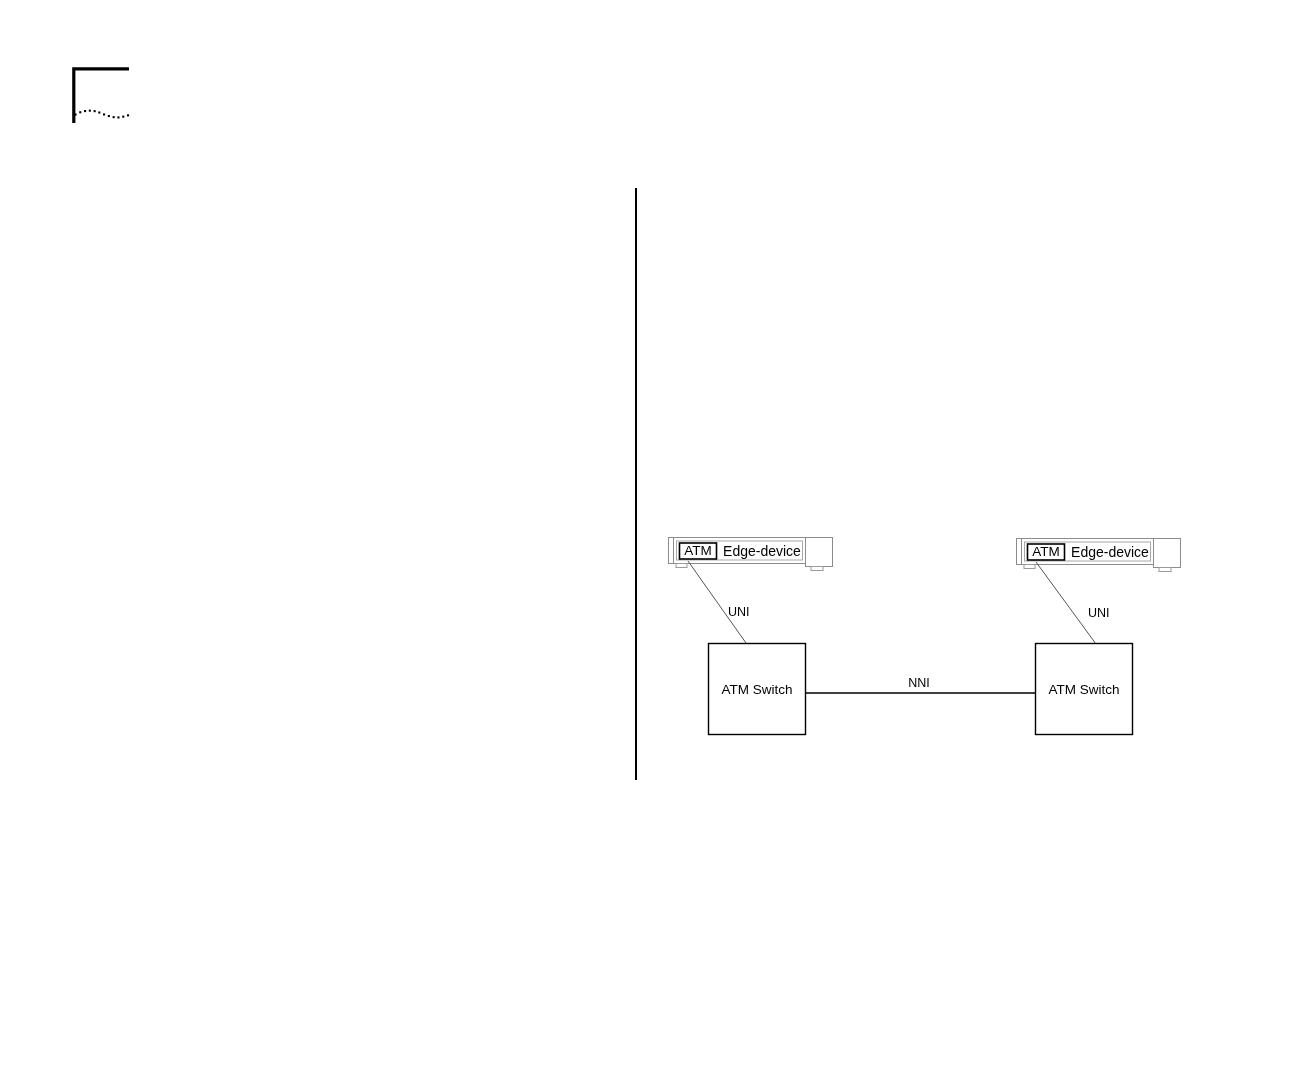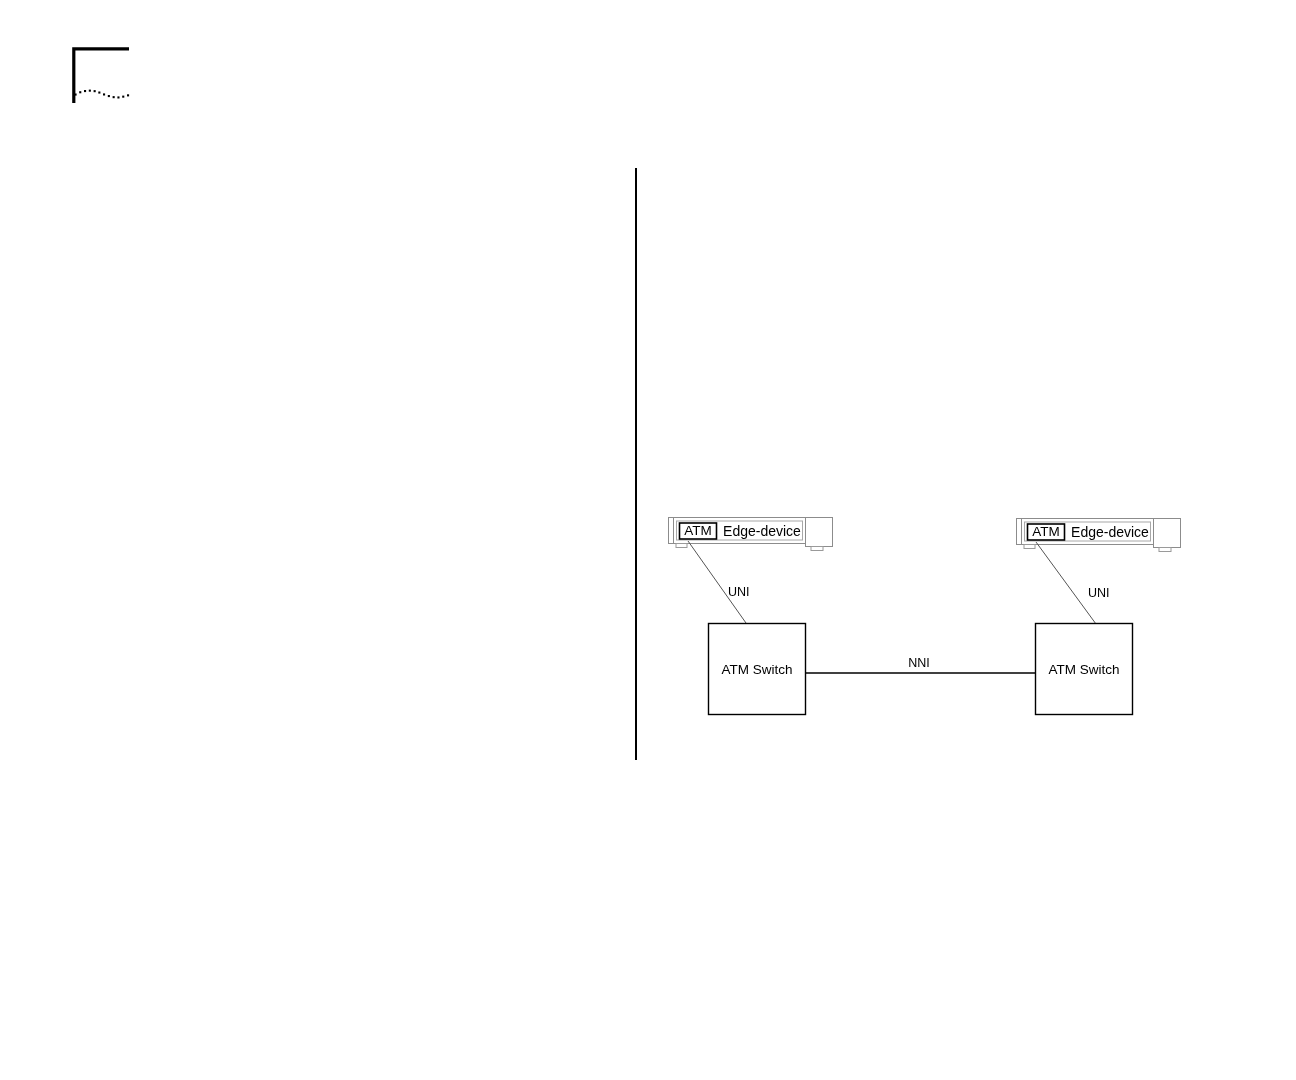--- a/index.html
+++ b/index.html
@@ -11,20 +11,21 @@
   body {
     font-family: "Liberation Sans", sans-serif;
     color: #000000;
   }
   #page {
     position: relative;
     width: 1296px;
     height: 760px;
     background: #ffffff;
     overflow: hidden;
+    margin-top: 20px;
   }
 
   
   #corner-mark {
     position: absolute;
     left: 72px;
     top: 47px;
     width: 58px;
     height: 56px;
   }

